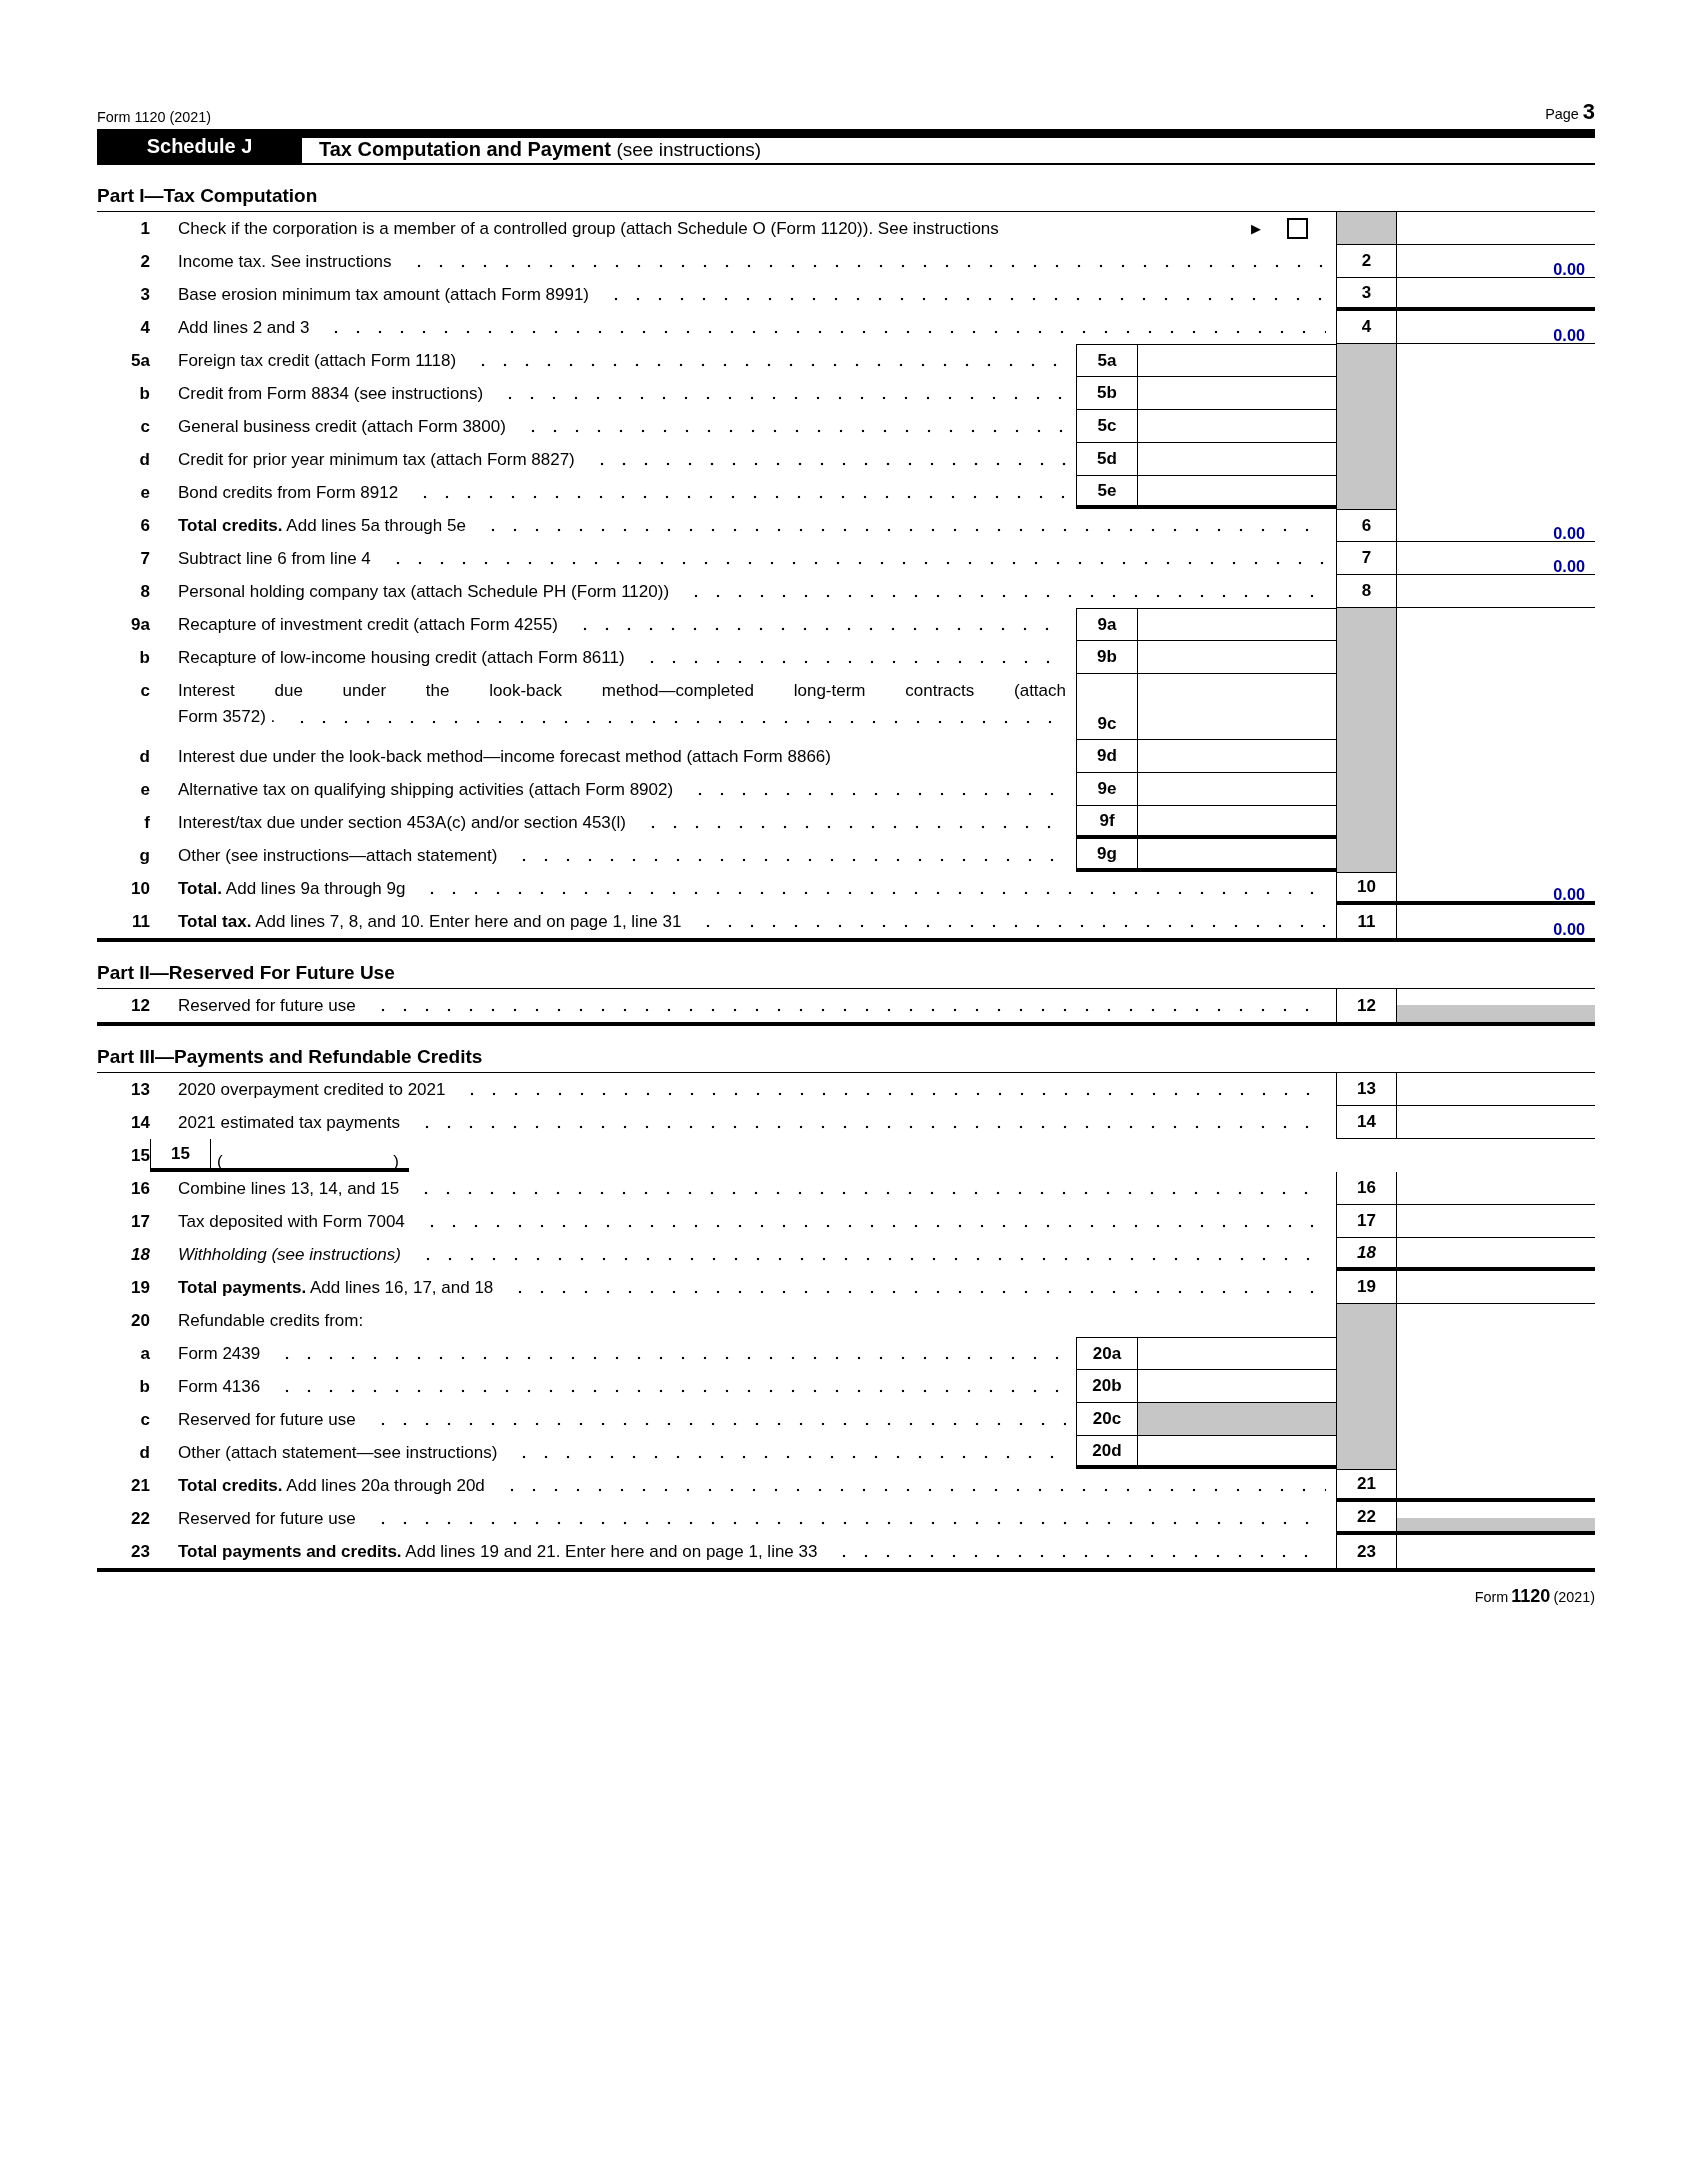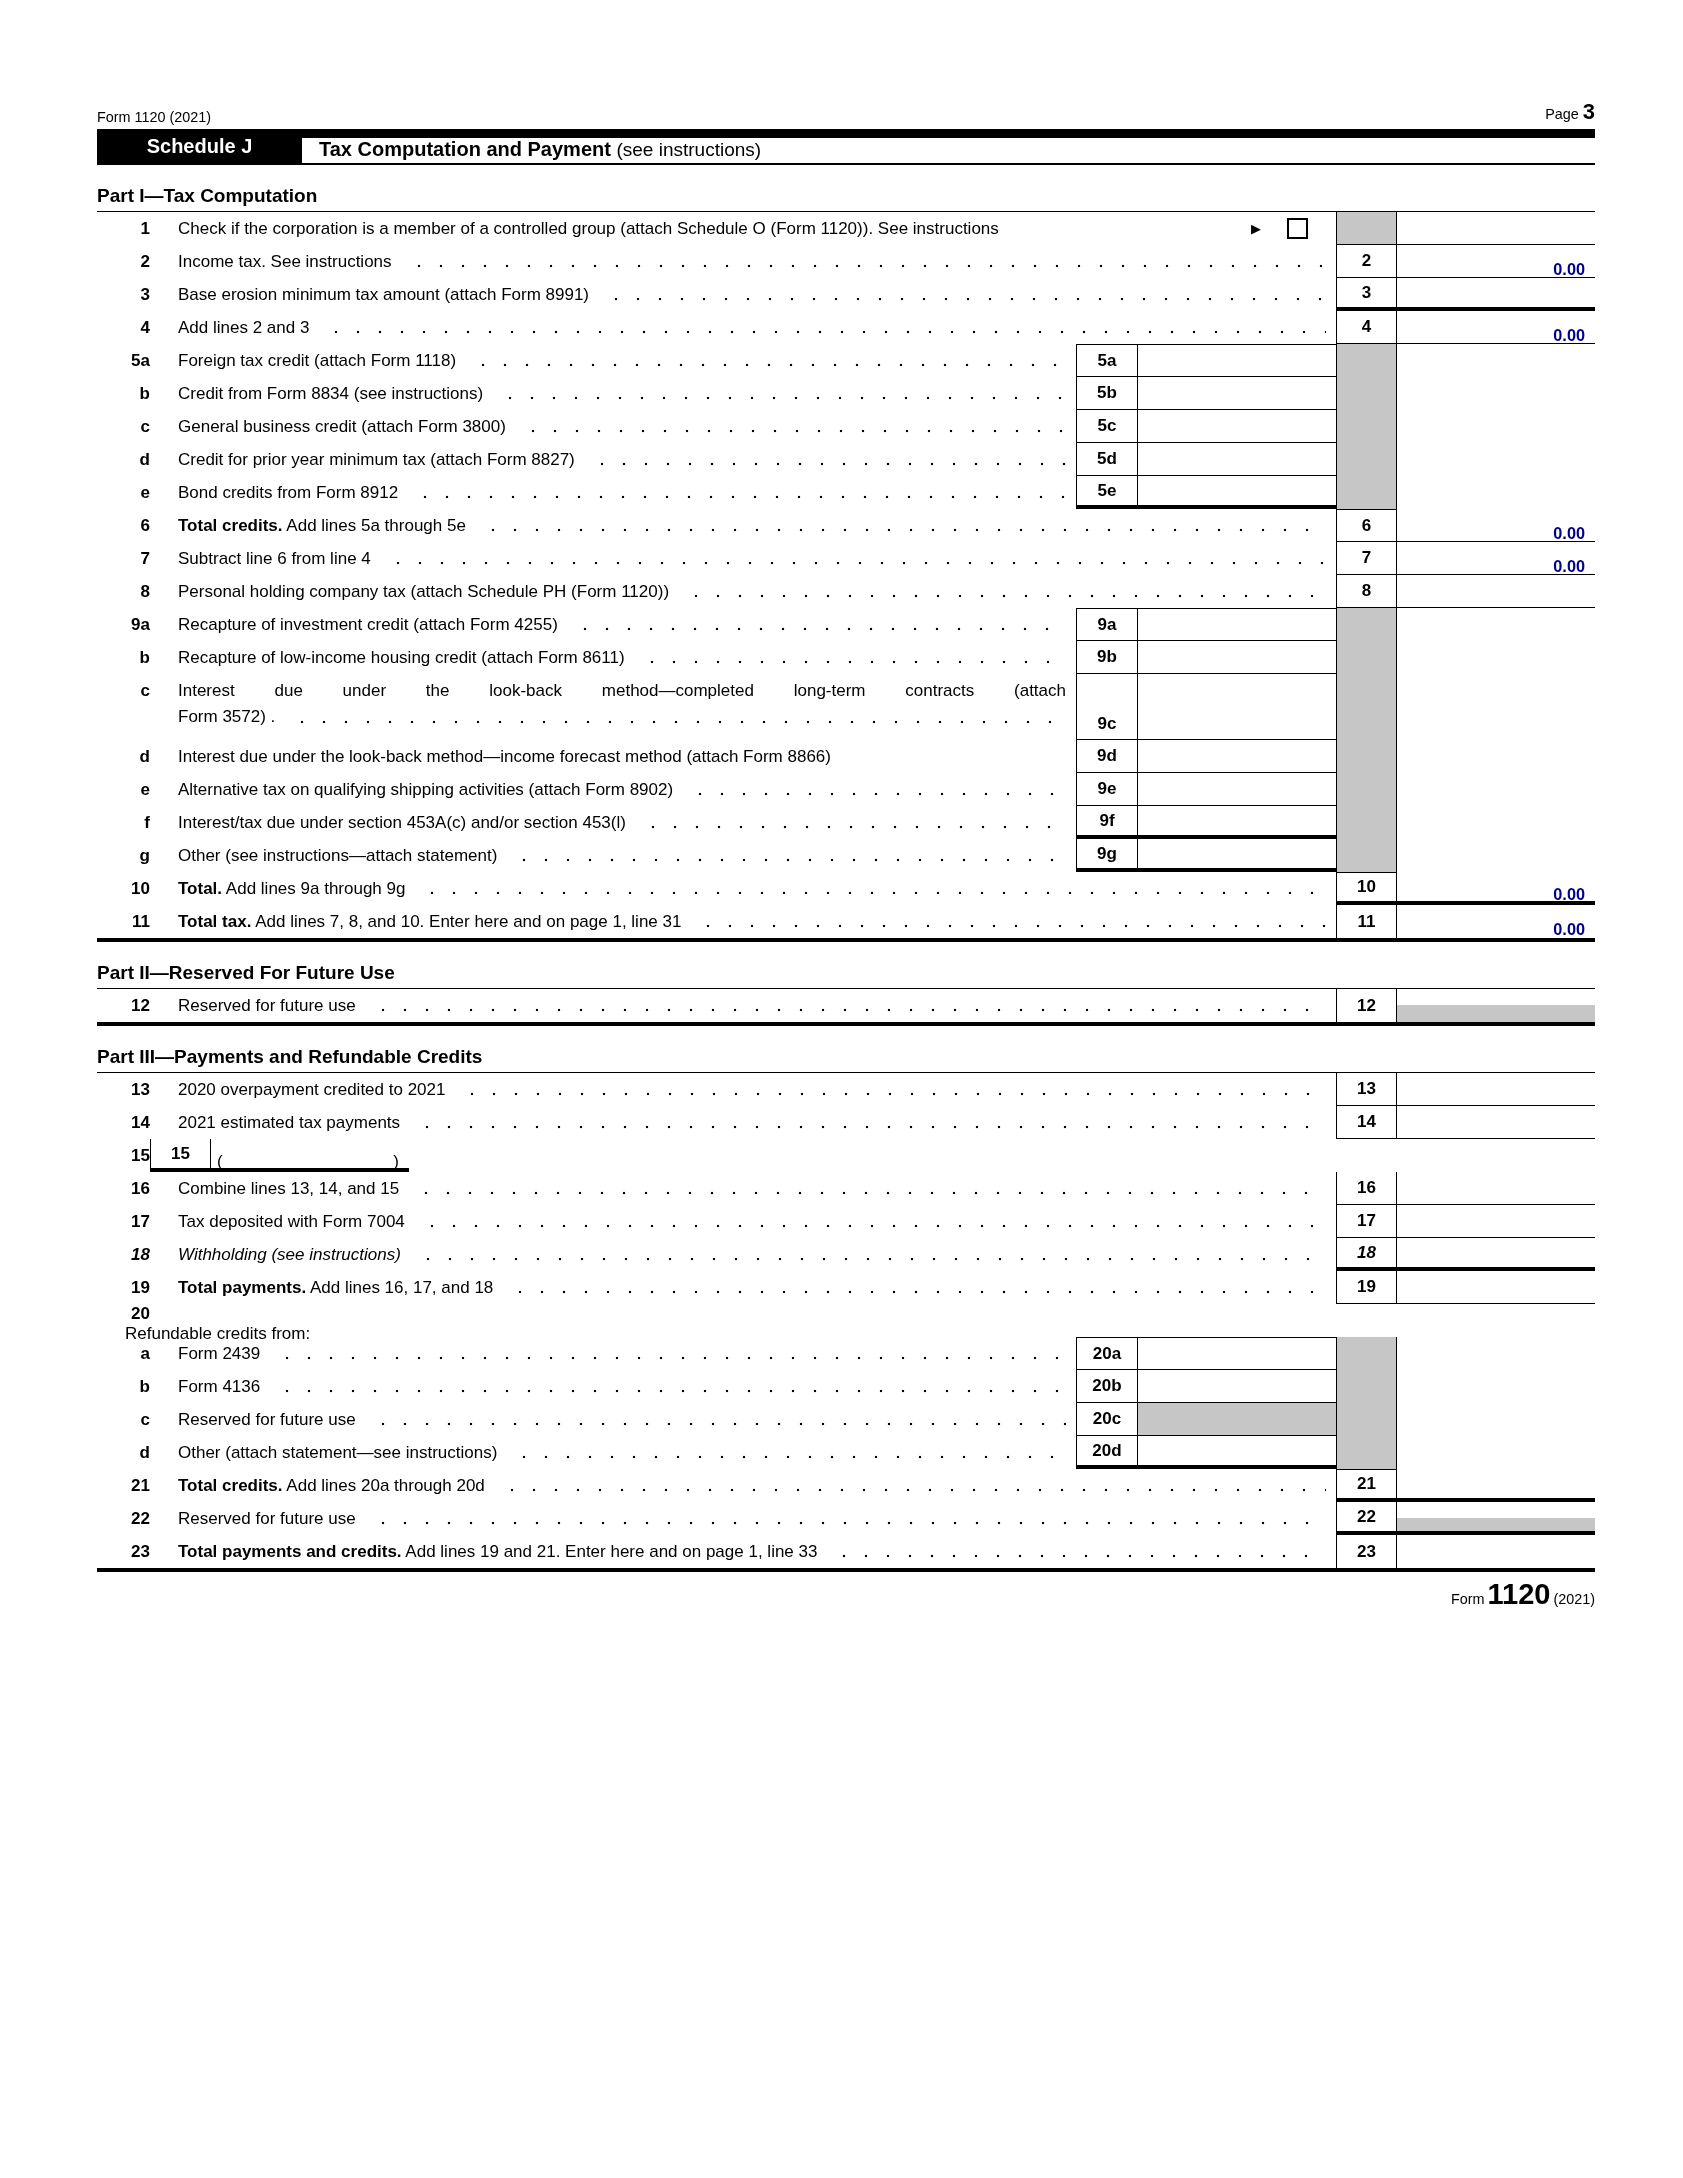--- a/index.html
+++ b/index.html
@@ -52,21 +52,21 @@
   .bt1{border-top:1.6px solid #000;}
   .bb1{border-bottom:1.6px solid #000;}
   .bb3{border-bottom:4px solid #000;}
   .arrow{margin-left:16px;font-size:13px;}
   .cb{width:21px;height:21px;border:2px solid #000;margin-left:26px;margin-right:28px;
       box-sizing:border-box;background:#fff;}
   .fill{flex:1;}
   
   .foot{display:flex;justify-content:flex-end;align-items:baseline;margin-top:6px;
         font-size:14.4px;}
-  .foot b{font-size:29px;font-weight:bold;margin:0 3px;}
+  .foot b{font-size:18px;font-weight:bold;margin:8px 3px;}
 </style>
 </head>
 <body>
 
 <div class="page">
   <div class="content">
 
     <div class="hdr">
       <span class="hdr-left">Form 1120 (2021)</span>
       <span class="pg"><span>Page</span> <b>3</b></span>
@@ -379,21 +379,21 @@
         </div>
         <div class="row" style="height: 33px;">
           <div class="ln">19</div>
           <div class="lab">
             <span><b>Total payments.</b><span> Add lines 16, 17, and 18</span></span>
             <div class="dots"></div>
           </div>
           <div class="cell nb bb1">19</div>
           <div class="cell amt bb1"></div>
         </div>
-        <div class="row" style="height: 33px; flex-direction: column;">
+        <div class="row" style="height: 33px;">
           <div class="ln">20</div>
           <div class="lab">
             <span><span>Refundable credits from:</span></span>
           </div>
           <div class="cell nb gy"></div>
           <div class="cell amt"></div>
         </div>
         <div class="row" style="height: 33px;">
           <div class="ln">a</div>
           <div class="lab">

